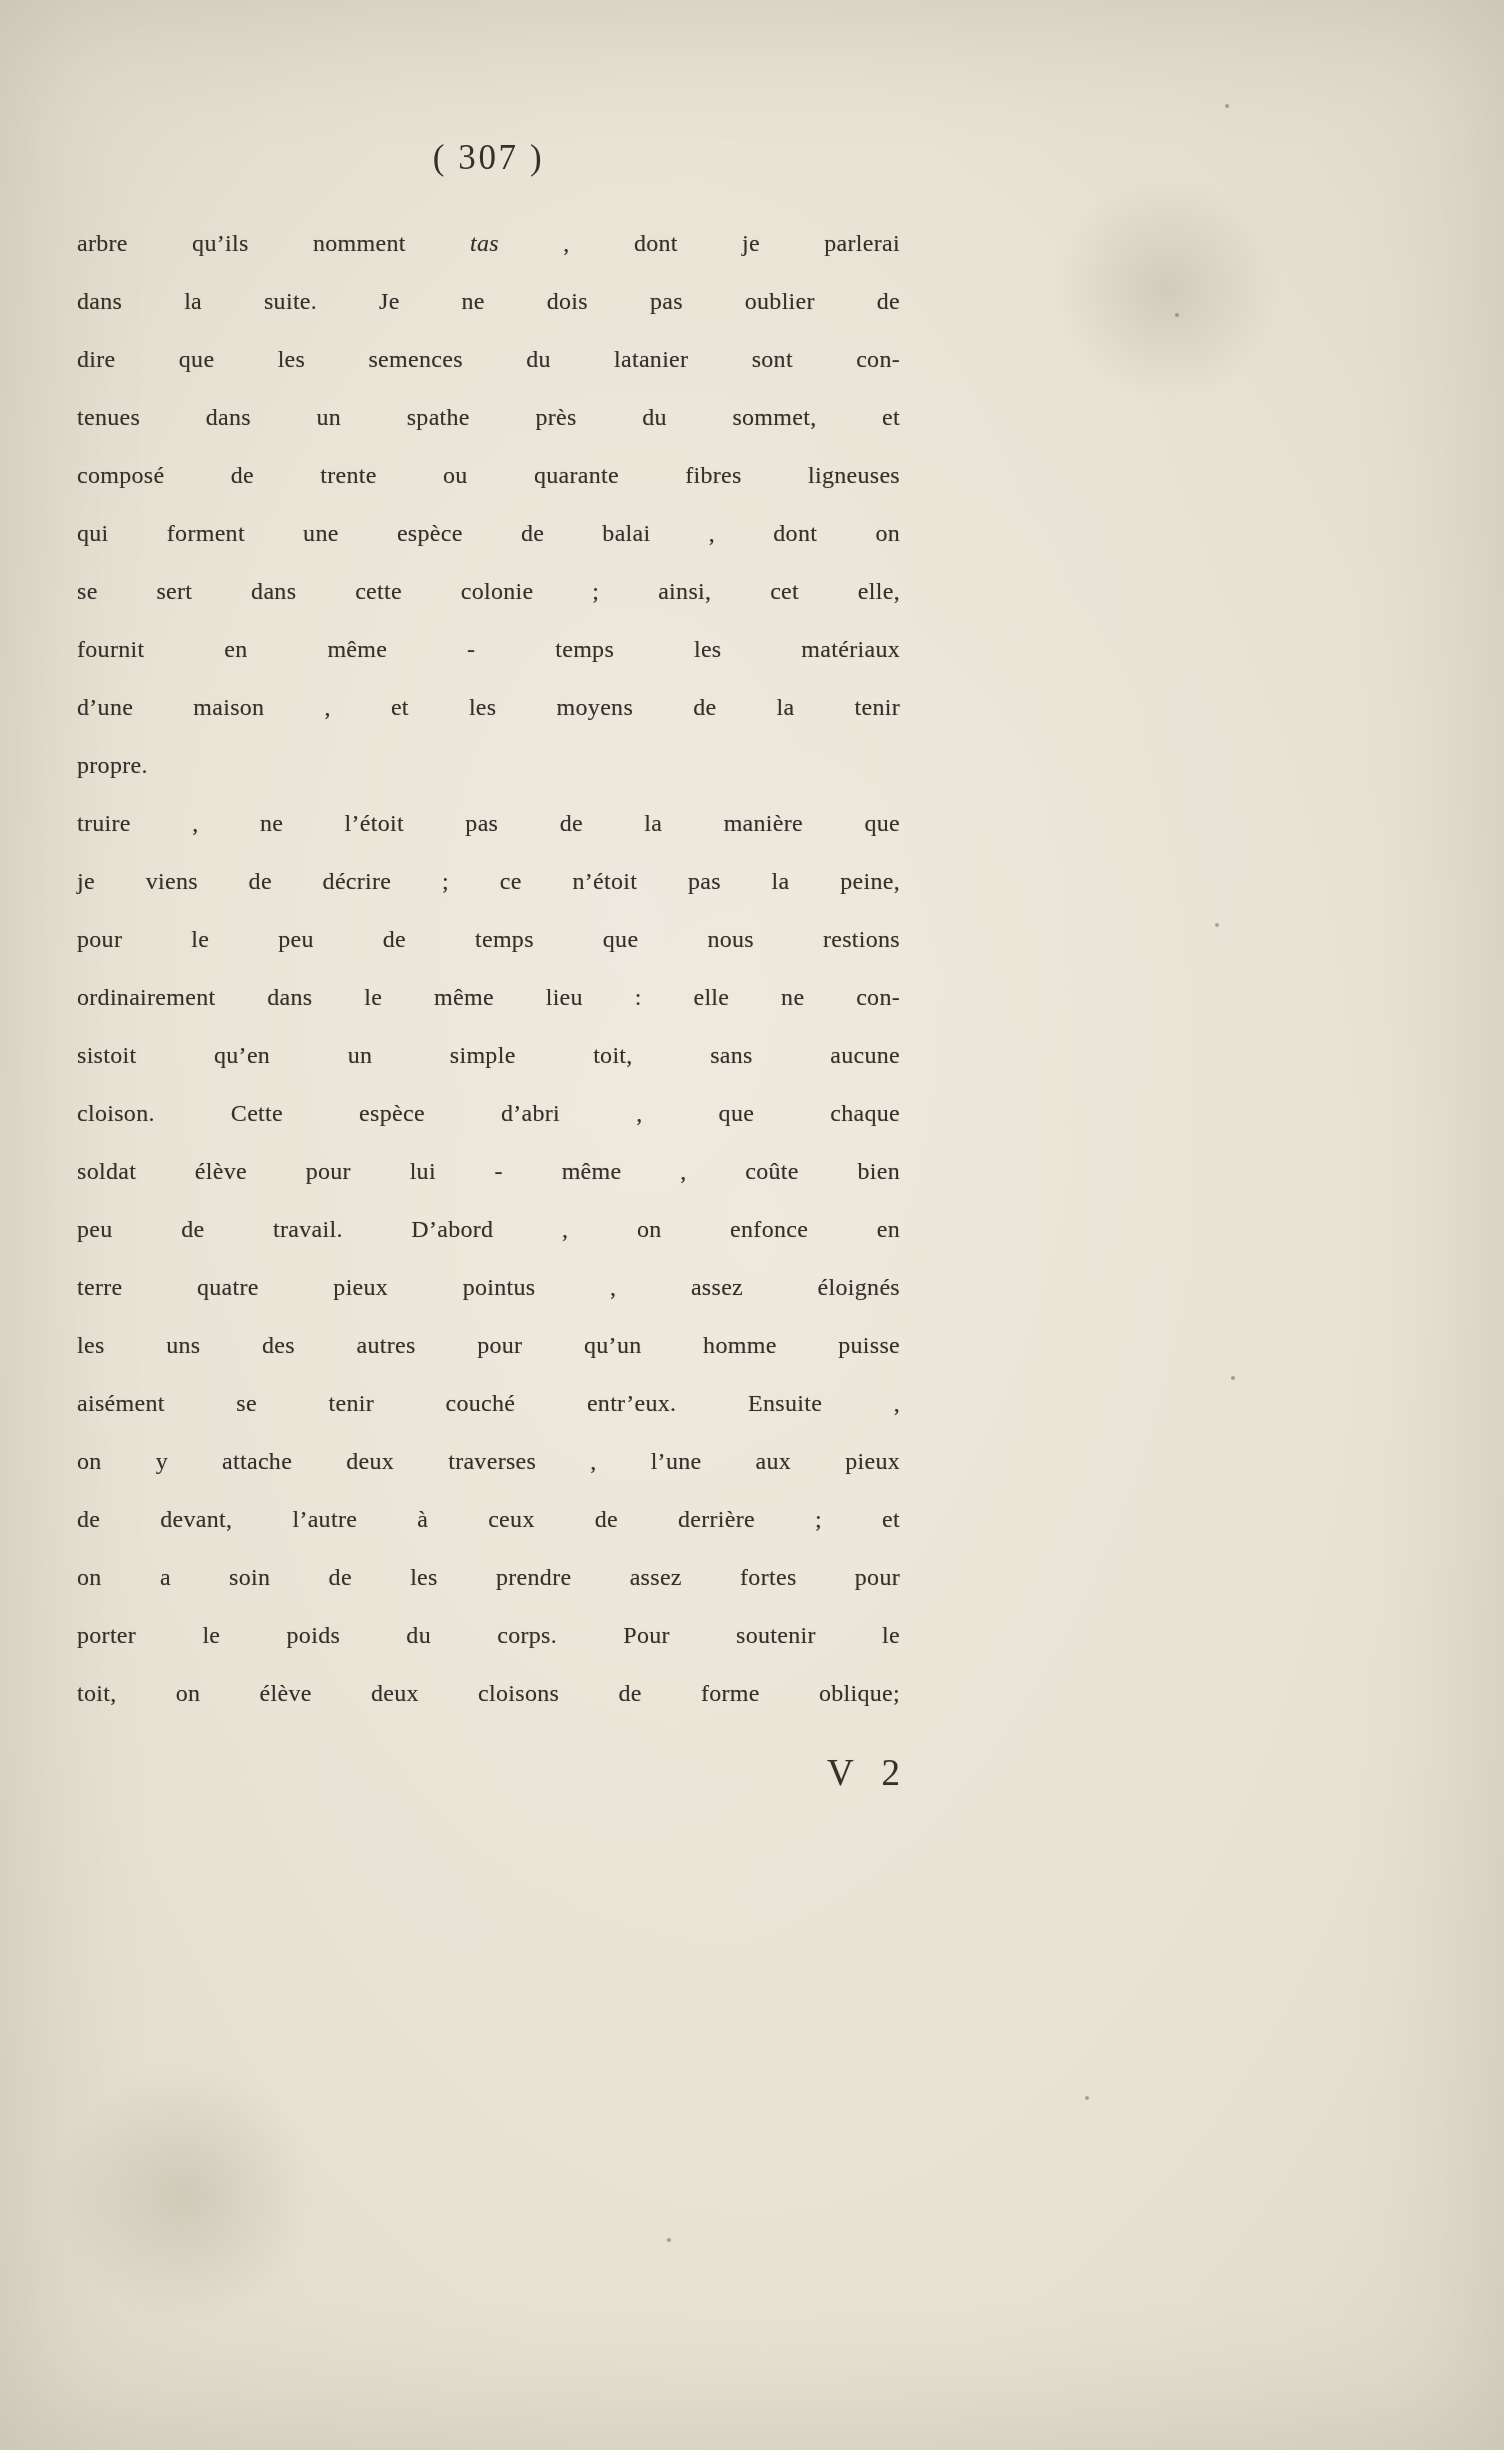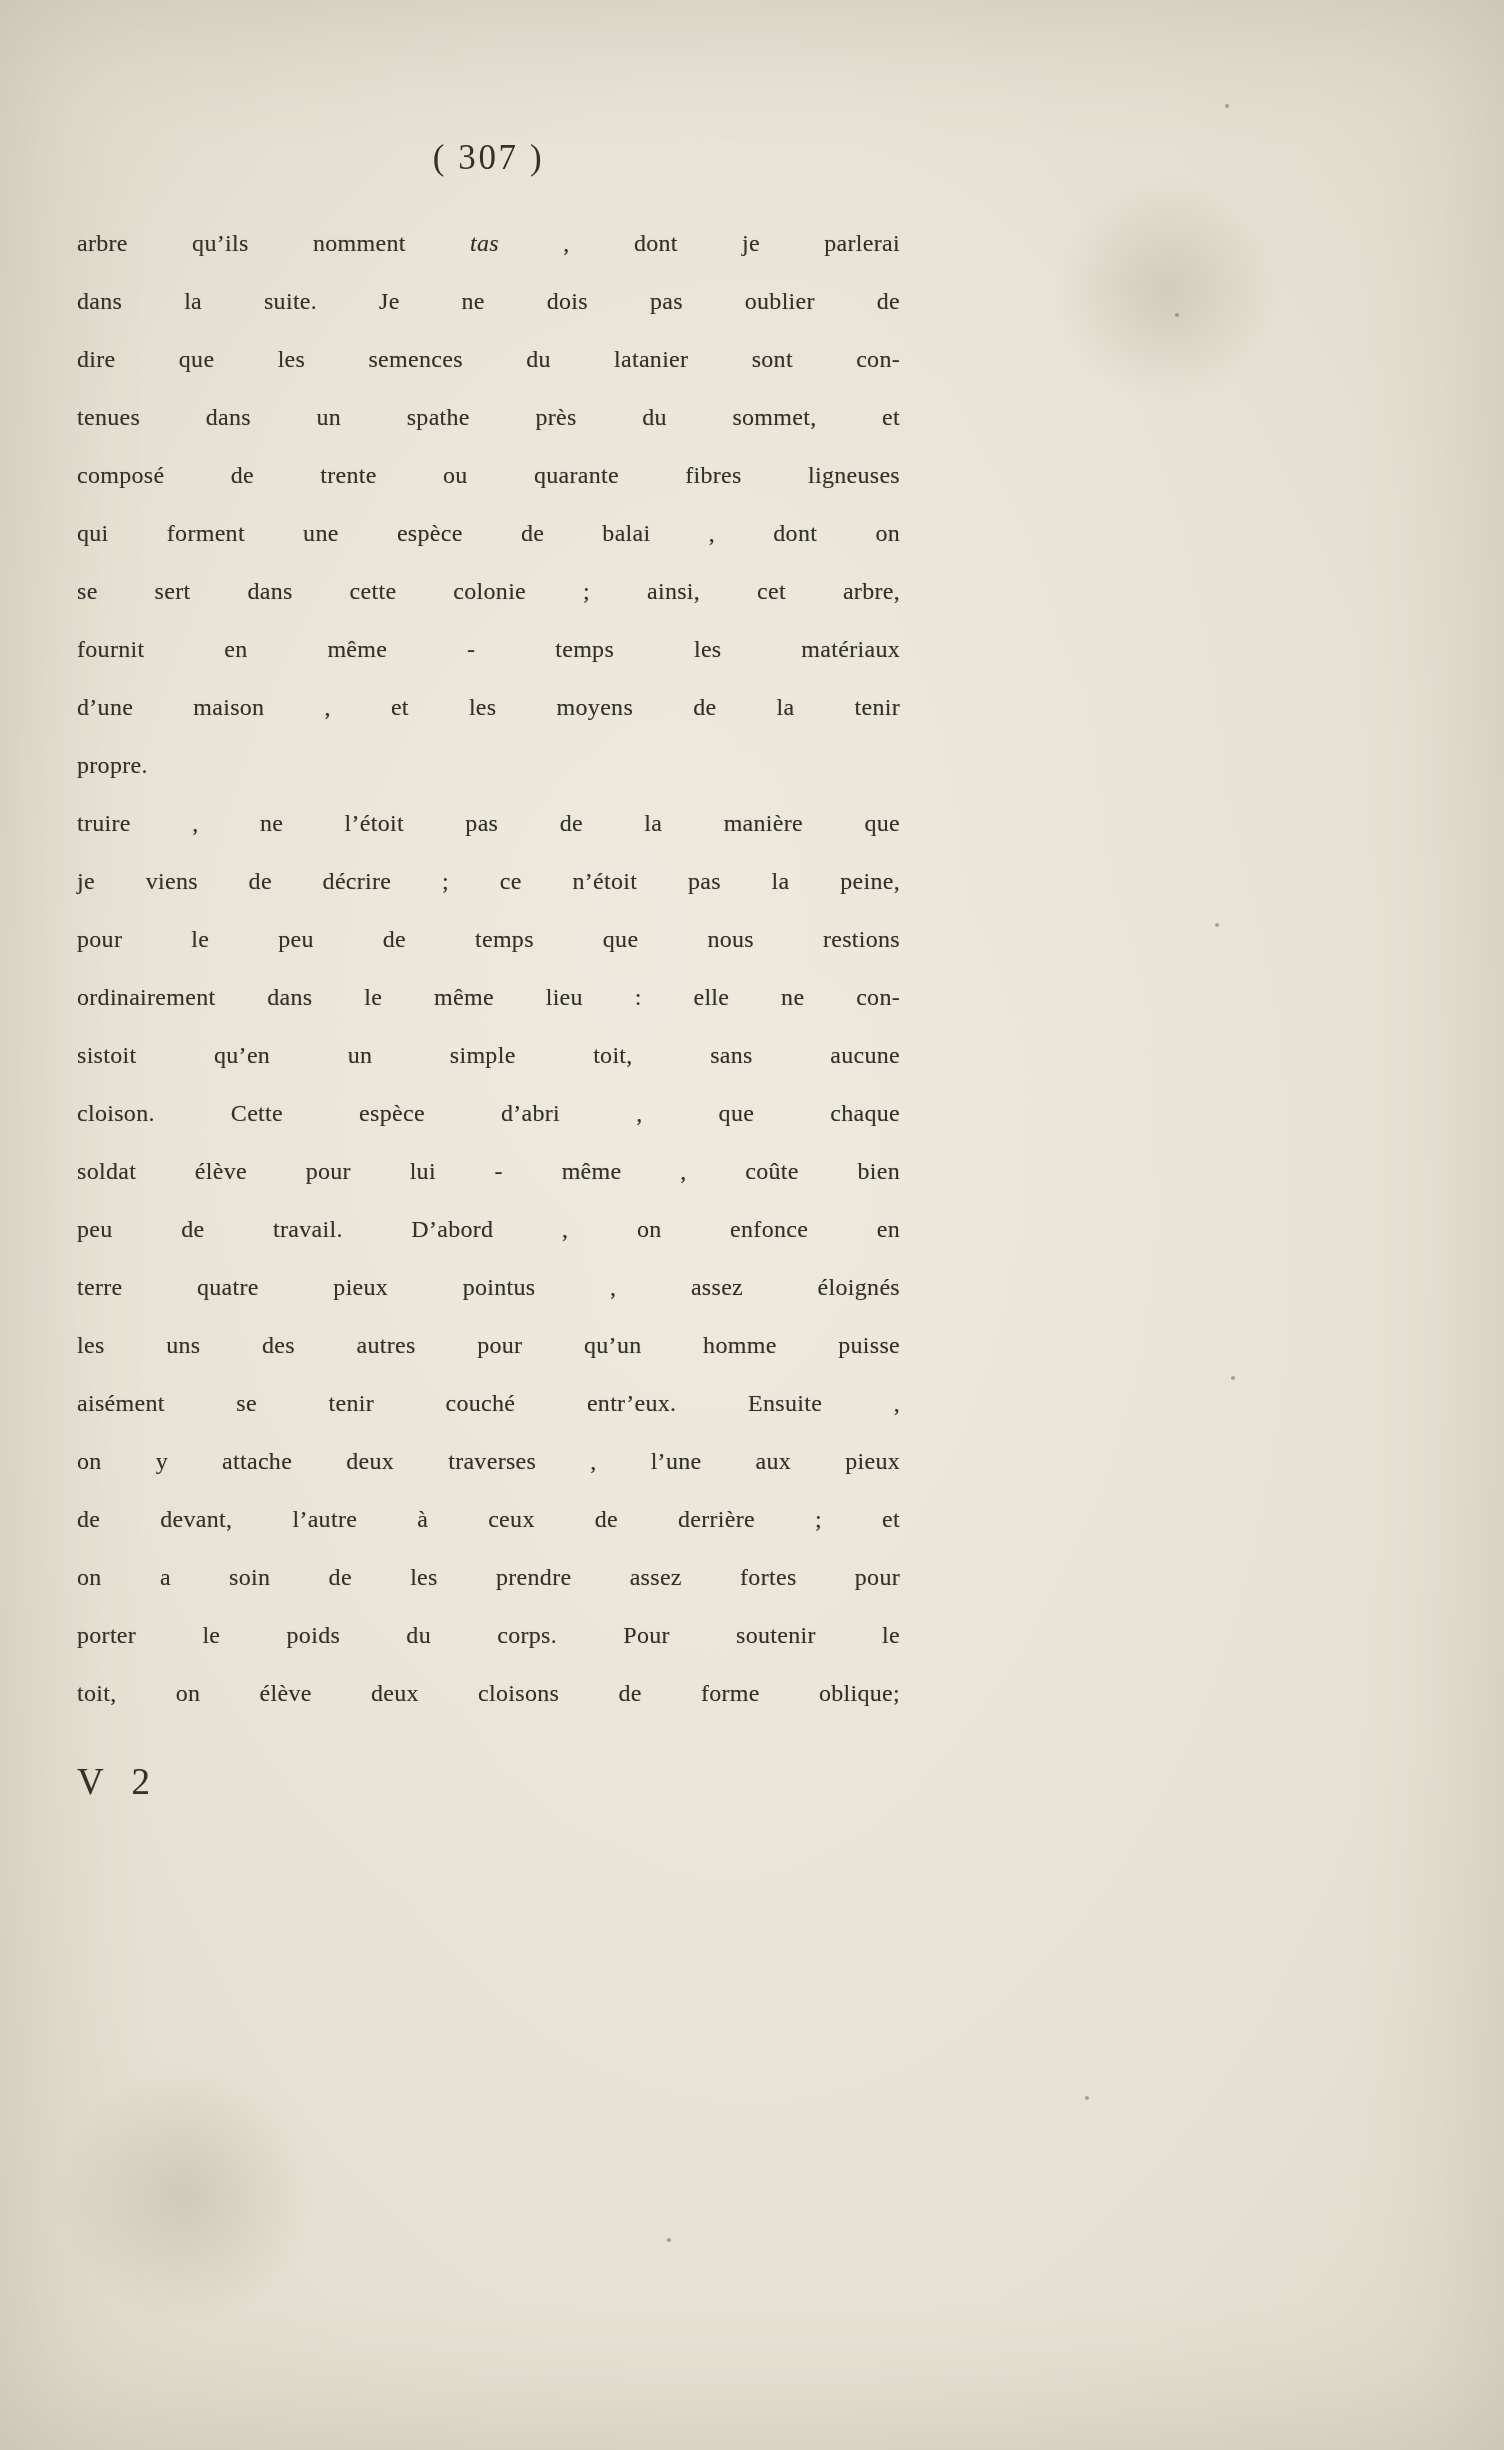--- a/index.html
+++ b/index.html
@@ -54,24 +54,24 @@
     text-align:right;
     text-align-last:left;
   }
   .line.indent{
     text-indent:51px;
   }
   .italic{
     font-style:italic;
   }
   .page-footer{
-    text-align:left;
+    text-align:right;
     font-size:37px;
     line-height:53px;
-    margin-top:33px;
+    margin-top:24px;
     word-spacing:19.3px;
     text-shadow:0 0 0.9px rgba(52,48,42,0.35);
   }
   .speck{
     position:absolute;
     border-radius:50%;
     background:rgba(90,80,62,0.45);
   }
   .smudge{
     position:absolute;
@@ -95,21 +95,21 @@
 
 <div class="text-block">
   <div class="page-header">( 307 )</div>
   <div>
       <div class="line"><span>arbre qu’ils nomment </span><span class="italic">tas</span><span> , dont je parlerai</span></div>
       <div class="line"><span>dans la suite. Je ne dois pas oublier de</span></div>
       <div class="line"><span>dire que les semences du latanier sont con-</span></div>
       <div class="line"><span>tenues dans un spathe près du sommet, et</span></div>
       <div class="line"><span>composé de trente ou quarante fibres ligneuses</span></div>
       <div class="line"><span>qui forment une espèce de balai , dont on</span></div>
-      <div class="line"><span>se sert dans cette colonie ; ainsi, cet arbre,</span></div>
+      <div class="line"><span>se sert dans cette colonie ; ainsi, cet elle,</span></div>
       <div class="line"><span>fournit en même - temps les matériaux</span></div>
       <div class="line"><span>d’une maison , et les moyens de la tenir</span></div>
       <div class="line no-justify"><span>propre.</span></div>
       <div class="line"><span>truire , ne l’étoit pas de la manière que</span></div>
       <div class="line"><span>je viens de décrire ; ce n’étoit pas la peine,</span></div>
       <div class="line"><span>pour le peu de temps que nous restions</span></div>
       <div class="line"><span>ordinairement dans le même lieu : elle ne con-</span></div>
       <div class="line"><span>sistoit qu’en un simple toit, sans aucune</span></div>
       <div class="line"><span>cloison. Cette espèce d’abri , que chaque</span></div>
       <div class="line"><span>soldat élève pour lui - même , coûte bien</span></div>

